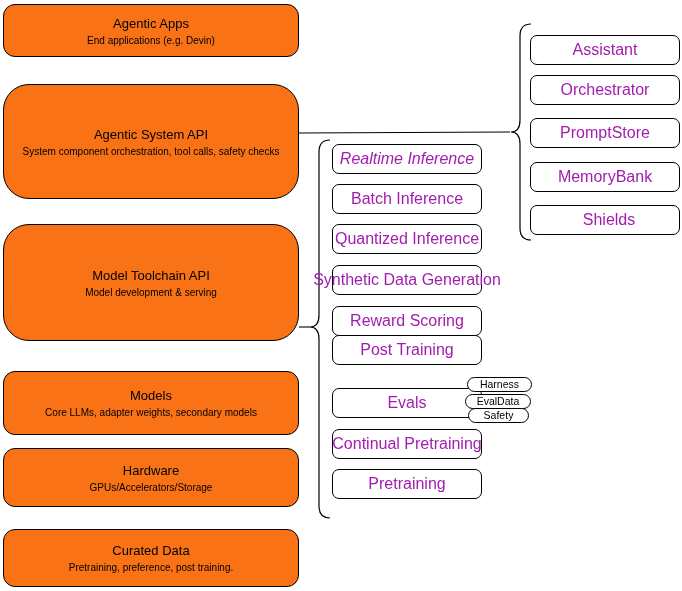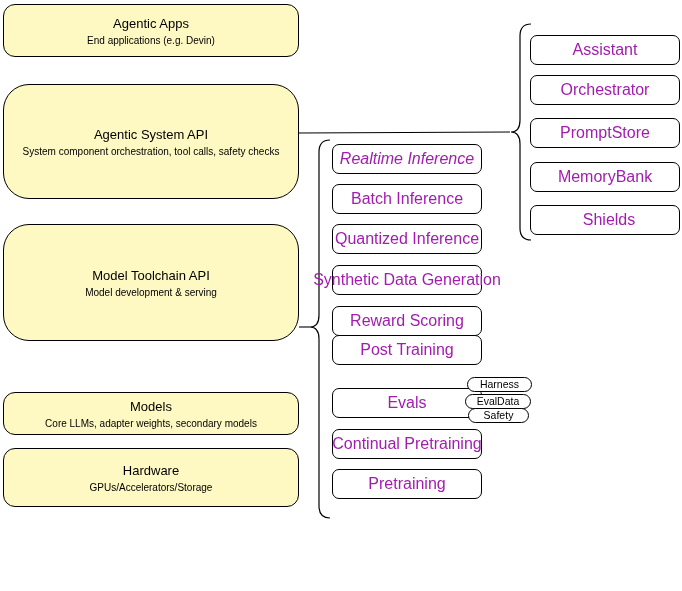--- a/index.html
+++ b/index.html
@@ -17,21 +17,21 @@
   }
   .wires {
     position: absolute;
     top: 0; left: 0;
     width: 682px; height: 591px;
     pointer-events: none;
   }
   .node {
     position: absolute;
     box-sizing: border-box;
-    background: #fef9c3;
+    background: #f97316;
     border: 1px solid #000000;
     display: flex;
     flex-direction: column;
     align-items: center;
     justify-content: center;
     text-align: center;
     color: #000000;
   }
   .big {
     left: 3px;
@@ -110,30 +110,34 @@
   <div class="node big curvy" style="top:84px;height:115px;">
     <div class="title">Agentic System API</div>
     <div class="subtitle">System component orchestration, tool calls, safety checks</div>
   </div>
 
   <div class="node big curvy" style="top:224px;height:117px;">
     <div class="title">Model Toolchain API</div>
     <div class="subtitle">Model development &amp; serving</div>
   </div>
 
-  <div class="node big" style="top:392px;height:43px;text-align:right;">
+  <div class="node big" style="top:371px;height:64px;text-align:right;">
     <div class="title">Models</div>
     <div class="subtitle">Core LLMs, adapter weights, secondary models</div>
   </div>
 
   <div class="node big" style="top:448px;height:59px;">
     <div class="title">Hardware</div>
     <div class="subtitle">GPUs/Accelerators/Storage</div>
   </div>
 
+  <div class="node big" style="top:529px;height:58px;">
+    <div class="title">Curated Data</div>
+    <div class="subtitle">Pretraining, preference, post training.</div>
+  </div>
 
   <div class="chip mid" style="top:144px;font-style:italic;">Realtime Inference</div>
   <div class="chip mid" style="top:184px;">Batch Inference</div>
   <div class="chip mid" style="top:265px;">Synthetic Data Generation</div>
   <div class="chip mid" style="top:224px;">Quantized Inference</div>
   <div class="chip mid" style="top:306px;">Reward Scoring</div>
   <div class="chip mid" style="top:335px;">Post Training</div>
   <div class="chip mid" style="top:388px;">Evals</div>
   <div class="chip mid" style="top:429px;">Continual Pretraining</div>
   <div class="chip mid" style="top:469px;">Pretraining</div>

